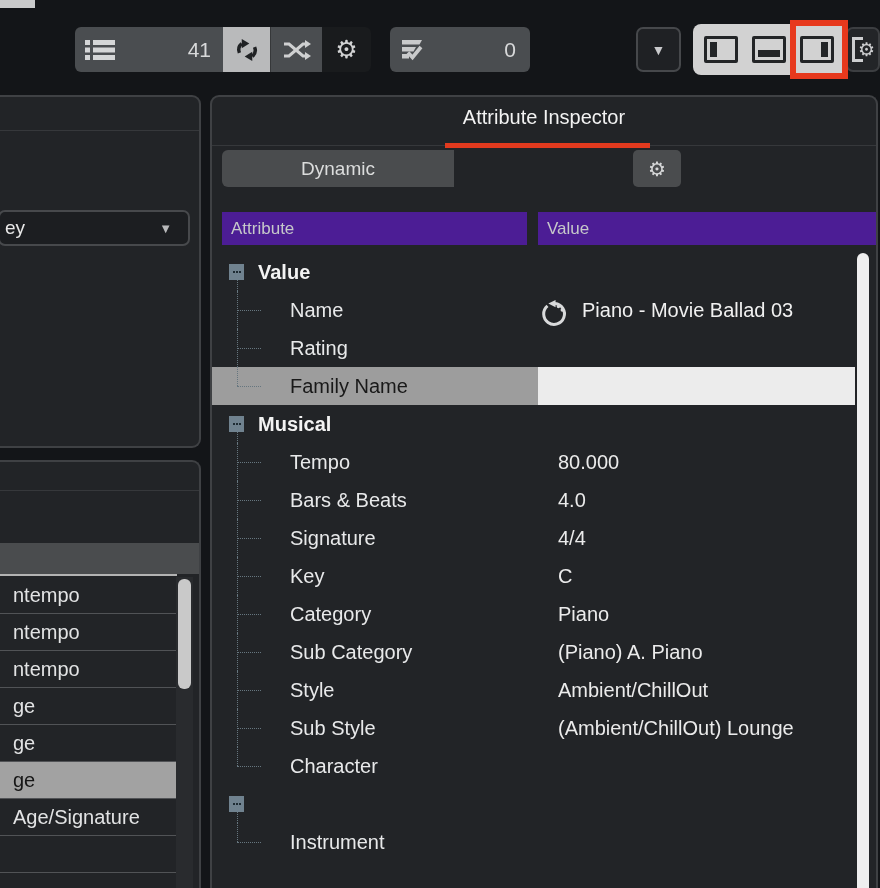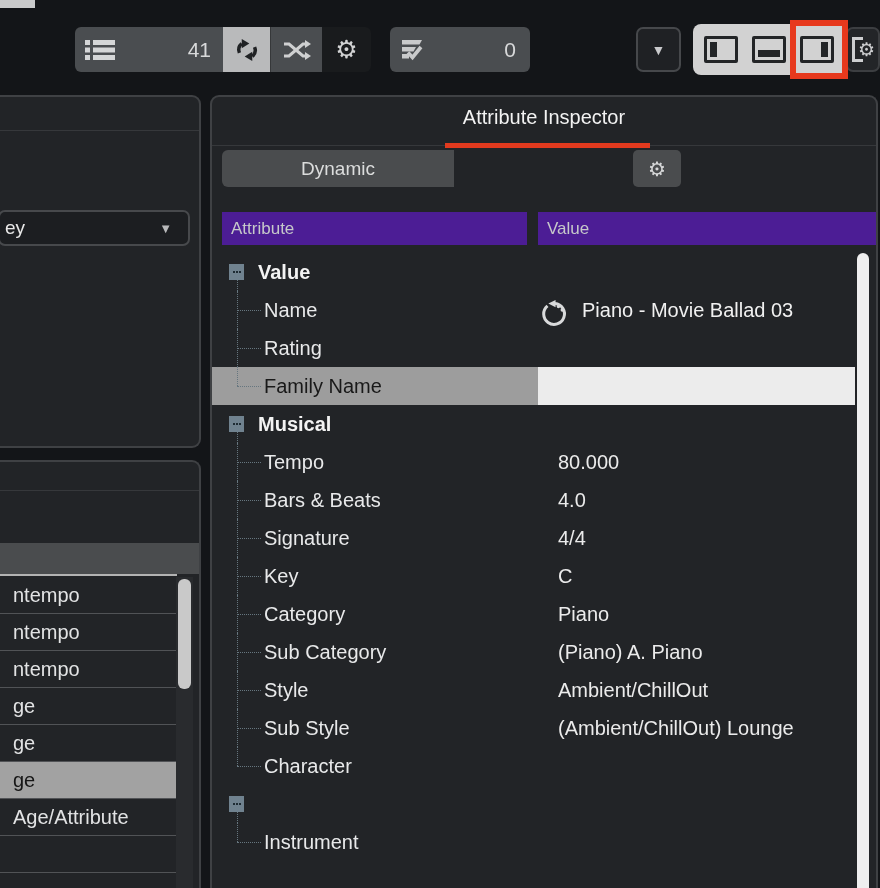--- a/index.html
+++ b/index.html
@@ -95,21 +95,21 @@
        #9d9d9d 0, #9d9d9d 326px, #ececec 326px, #ececec 643px, rgba(0,0,0,0) 643px); }
   .arow.selected .alabel { color:#191919; }
   .cbox { position:absolute; left:17px; top:11px; width:15px; height:16px; background:#70828f;
           display:flex; align-items:center; justify-content:center; }
   .cbox::after { content:""; width:8px; border-top:2px dotted #1e2b33; }
   .vline-below { position:absolute; left:25px; top:27px; bottom:0; border-left:1px dotted #66767f; }
   .vline { position:absolute; left:25px; top:0; height:38px; border-left:1px dotted #66767f; }
   .vline.half { height:19px; }
   .hline { position:absolute; left:25px; top:19px; width:24px; border-top:1px dotted #66767f; }
   .glabel { position:absolute; left:46px; font-weight:bold; color:#f3f3f3; }
-  .alabel { position:absolute; left:52px;text-align:center; }
+  .alabel { position:absolute; left:78px;text-align:center; }
   .vcell { position:absolute; left:326px; right:0; top:0; height:38px; display:flex;
            align-items:flex-end; overflow:hidden; white-space:nowrap; }
   .vtext { padding-left:20px; color:#ebebeb; }
   .vicon { margin-left:2px; display:flex; align-items:center; }
   .vtext-icon { margin-left:12px; color:#f0f0f0; }
   .r-sb-thumb { position:absolute; left:645px; top:156px; width:12px; height:637px;
                 background:#efefef; border-radius:6px 6px 0 0; }
 </style>
 </head>
 <body>
@@ -203,21 +203,21 @@
     <div class="hdiv" style="top:28px;"></div>
     <div class="colhead"></div>
     <div class="list-topline"></div>
     <div id="result-list">
         <div class="lrow">ntempo</div>
         <div class="lrow">ntempo</div>
         <div class="lrow">ntempo</div>
         <div class="lrow">ge</div>
         <div class="lrow">ge</div>
         <div class="lrow selected">ge</div>
-        <div class="lrow">Age/Attribute</div>
+        <div class="lrow">Age/Signature</div>
         <div class="lrow"></div>
         <div class="lrow"></div>
       </div>
     <div class="sb-track"></div>
     <div class="sb-thumb"></div>
   </div>
 
   <div class="abs panel panel-r">
     <div class="insp-title">Attribute Inspector</div>
     <div class="hdiv title-div"></div>

